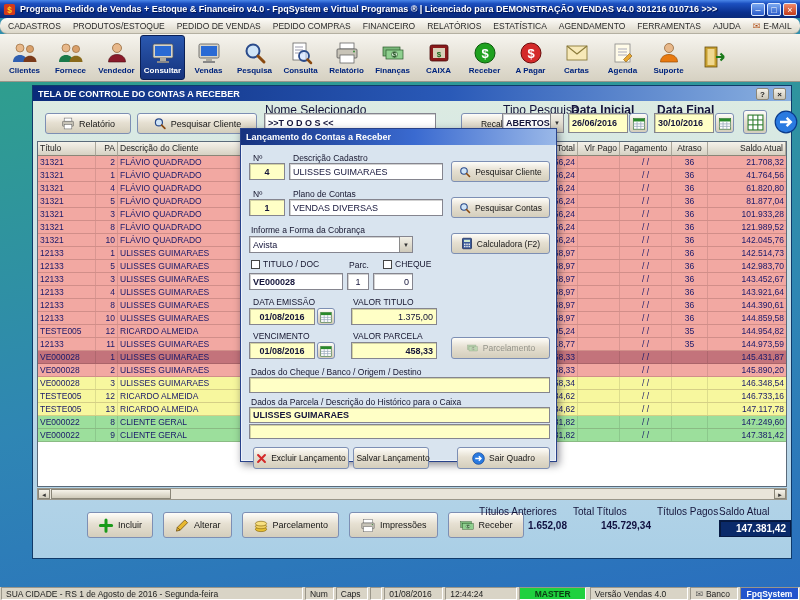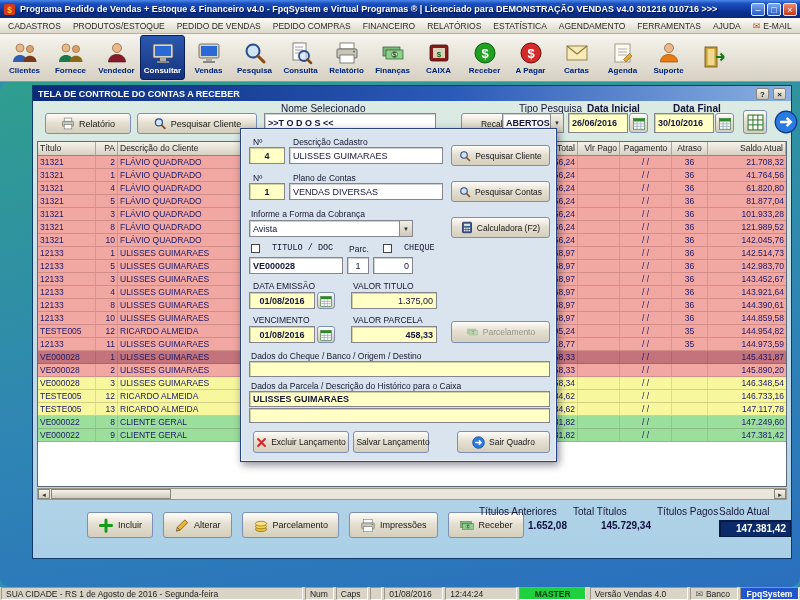--- a/index.html
+++ b/index.html
@@ -14,51 +14,51 @@
   .caps { display:flex; gap:2px; }
   .cap { width:14px; height:13px; font-size:9px; line-height:12px; text-align:center; color:#fff;
     background:linear-gradient(180deg,#7aa8f0,#2a5ac8); border:1px solid #dce8ff; border-radius:2px; cursor:default; }
   .cap.close { background:linear-gradient(180deg,#f08a6a,#c03a1a); }
   .app-ico { width:13px; height:13px; display:block; }
   .app-ico svg { width:100%; height:100%; display:block; }
 
   
   .menubar { position:absolute; top:18px; left:0; right:0; height:16px;
     background:linear-gradient(180deg,#fdfcf8,#dcd7c9); border-bottom:1px solid #b4b0a2;
-    display:flex; align-items:center; padding:0 2px; }
+    display:flex; align-items:center; padding:0 2px;border-radius:7px; }
   .menu-item { font-size:8.5px; color:#2a2a2a; padding:0 6px; height:14px; line-height:14px; white-space:nowrap; display:flex; align-items:center; gap:3px; }
   .menu-item .mic { color:#b04a10; font-size:9px; }
 
   
   .toolbar { position:absolute; top:34px; left:0; right:0; height:48px;
     background:linear-gradient(180deg,#f6f4ee,#d6d1c2); border-bottom:1px solid #9a968a;
     display:flex; align-items:stretch; padding:1px 2px; gap:1px; }
   .tbtn { width:45px; display:flex; flex-direction:column; align-items:center; justify-content:center; gap:1px;
     border:1px solid transparent; border-radius:3px; }
   .tbtn .tico { width:26px; height:24px; }
   .tbtn .tico svg { width:100%; height:100%; display:block; }
   .tbtn .tlbl { font-size:8px; color:#00247c; font-weight:bold; white-space:nowrap; }
   .tbtn.pressed { background:linear-gradient(180deg,#2a58b0,#16337c); border:1px solid #0a1f55; }
   .tbtn.pressed .tlbl { color:#fff; }
 
   
   .workspace { position:absolute; top:82px; left:0; right:0; bottom:13px;
-    background:linear-gradient(170deg,#2f9e8e 0%,#2f86b4 55%,#2a6fbe 100%);border-radius:10px; }
+    background:linear-gradient(170deg,#2f9e8e 0%,#2f86b4 55%,#2a6fbe 100%); }
   .win { position:absolute; left:32px; top:3px; width:760px; height:474px; border:1px solid #103a6a; background:#cfe2e8; }
   .win-header { position:absolute; top:0; left:0; right:0; height:15px;
     background:linear-gradient(90deg,#0a2a7a 0%,#2a5ab8 55%,#8ab0e0 100%);
     color:#fff; font-weight:bold; font-size:9px; display:flex; align-items:center; padding:0 5px; gap:4px; }
   .wh-sp { flex:1; }
   .whb { width:13px; height:12px; font-size:8px; font-weight:bold; line-height:11px; text-align:center; color:#222;
     background:linear-gradient(180deg,#f4f1e8,#cbc6b8); border:1px solid #8a8678; border-radius:2px; }
   .win-body { position:absolute; top:15px; left:0; right:0; bottom:0;
     background:linear-gradient(180deg,#dcebe2 0%,#c3dcea 55%,#aacfe6 100%); }
 
   
-  .ctl-label { position:absolute; font-size:10px; color:#14143a; white-space:nowrap;margin-left:16px; }
+  .ctl-label { position:absolute; font-size:12px; color:#14143a; white-space:nowrap; }
   .ctl-label.b { font-weight:bold; }
   .btn { position:absolute; display:flex; align-items:center; justify-content:center; gap:4px;
     background:linear-gradient(180deg,#fefdf9,#e6e0d2 45%,#d4cebc);
     border:1px solid #7d8fb4; border-radius:3px; font-size:9px; color:#161616; white-space:nowrap; }
   .btn .ic { width:14px; height:13px; display:block; }
   .btn .ic svg { width:100%; height:100%; display:block; }
   .btn.disabled { color:#94948a; }
   .btn.disabled .ic { opacity:.45; }
   .field { position:absolute; background:#fff; border:1px solid #85858f; box-shadow:inset 1px 1px 0 rgba(0,0,0,.18);
     font-size:9px; color:#14143a; display:flex; align-items:center; padding:0 3px; white-space:nowrap; overflow:hidden; }
@@ -105,21 +105,21 @@
   .sum .sval { margin-top:3px; font-size:10px; font-weight:bold; color:#101040; text-align:right; white-space:nowrap; }
   .sum .sval.navy { background:#0a2a6a; color:#fff; border:1px solid #061a44; box-shadow:inset 1px 1px 0 rgba(0,0,0,.4); padding:2px 4px; }
 
   
   .dialog { position:absolute; left:240px; top:128px; width:317px; height:334px; z-index:50;
     background:#d9e4ef; border:1px solid #28428a; box-shadow:2px 3px 8px rgba(0,0,20,.45), inset 0 0 0 1px #eef3fa; }
   .dlg-title { height:16px; background:linear-gradient(90deg,#16327f 0%,#3a6ad0 55%,#9ab8e8 100%);
     color:#fff; font-size:9px; font-weight:bold; display:flex; align-items:center; padding:0 5px; }
   .dlg-body { position:relative; height:316px; }
   .dlbl { position:absolute; font-size:8.5px; color:#15152e; white-space:nowrap; }
-  .cbrow { position:absolute; display:flex; align-items:center; gap:12px; font-size:8.5px; color:#15152e;font-family:Liberation Mono, monospace; }
+  .cbrow { position:absolute; display:flex; align-items:center; gap:3px; font-size:8.5px; color:#15152e; }
   .cb { width:9px; height:9px; background:#fff; border:1px solid #444; display:inline-block; }
   .dbtn-bottom { font-size:8.5px; }
 
   
   .statusbar { position:absolute; left:0; bottom:0; width:800px; height:13px; background:#d9d4c6; display:flex; align-items:stretch; padding:0 1px; gap:2px; }
   .seg { border:1px solid; border-color:#9a968a #ffffff #ffffff #9a968a; font-size:8.5px; color:#222;
     display:flex; align-items:center; padding:0 4px; white-space:nowrap; overflow:hidden; }
   .seg.green { background:#1fd13f; font-weight:bold; color:#073; color:#0a3a12; justify-content:center; }
   .seg.blue { background:#2255cc; color:#fff; font-weight:bold; justify-content:center; }
   .seg .mic { font-size:9px; margin-right:3px; color:#555; }
@@ -768,20 +768,23 @@
         <div class="sum" style="left:686px;top:405px;width:72px">
             <div class="slbl">Saldo Atual</div>
             <div class="sval navy">147.381,42</div>
           </div>
 
       </div>
     </div>
   </div>
 
   <div class="dialog">
+    <div class="dlg-title">
+      <span>Lançamento do Contas a Receber</span>
+    </div>
     <div class="dlg-body">
       <span class="dlbl" style="left:12px;top:8px">Nº</span>
       <span class="dlbl" style="left:52px;top:8px">Descrição Cadastro</span>
       <div class="field yellow bold center" style="left:8px;top:18px;width:36px;height:17px">4</div>
       <div class="field" style="left:48px;top:18px;width:154px;height:17px">ULISSES GUIMARAES</div>
       <button class="btn" style="left:210px;top:16px;width:99px;height:21px;font-size:8.5px">
         <span class="ic" style="width:12px;height:12px">
             <svg viewBox="0 0 24 24">
               <circle cx="10" cy="10" r="6.5" fill="#cfe4f7" stroke="#2a4a8a" stroke-width="2.2"></circle>
               <line x1="15" y1="15" x2="21" y2="21" stroke="#8a4a10" stroke-width="3.2" stroke-linecap="round"></line>

